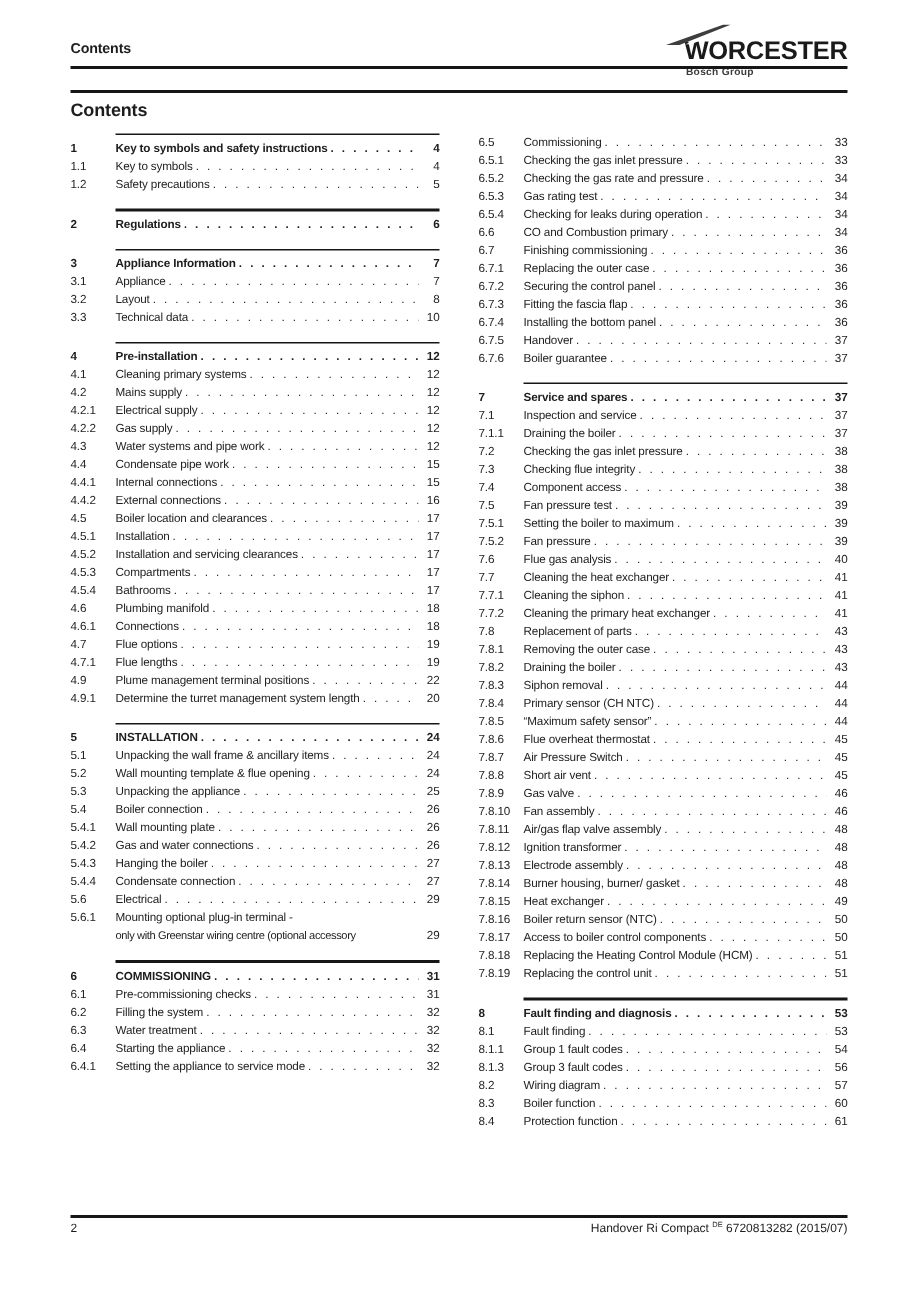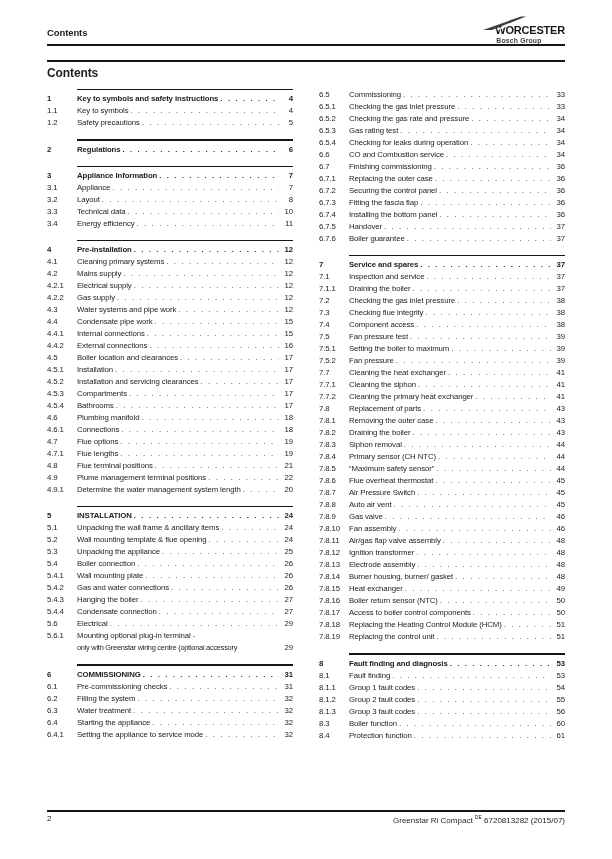--- a/index.html
+++ b/index.html
@@ -9,21 +9,21 @@
     overflow:hidden;
   }
   .running-header { position:absolute; left:47px; top:27px; font-size:9.5px; font-weight:bold; letter-spacing:-0.1px; }
   .hrule { position:absolute; left:47px; width:518px; background:#161616; }
   .hr1 { top:44px; height:1.6px; }
   .hr2 { top:60px; height:2px; }
   .footer-rule { top:810px; height:1.6px; }
 
   
   .logo { position:absolute; right:47px; top:24px; }
-  .logo-brand { font-size:11px; font-weight:bold; letter-spacing:-0.2px; color:#1a1a1a; position:relative; }
+  .logo-brand { font-size:17px; font-weight:bold; letter-spacing:-0.2px; color:#1a1a1a; position:relative; }
   .logo-sub { font-size:6.8px; font-weight:bold; color:#3c3c3c; margin-top:0.5px; margin-left:1px; letter-spacing:0.2px; }
   .logo-swoosh { position:absolute; left:-12px; top:-9px; }
 
   .page-title { position:absolute; left:47px; top:66px; font-size:12px; font-weight:bold; letter-spacing:-0.1px; }
 
   .columns { position:absolute; left:47px; top:89px; width:518px; display:flex; gap:26px; }
   .col { flex:1 1 0; min-width:0; }
 
   .section { margin-top:10px; }
   .col .section:first-child { margin-top:0; }
@@ -118,26 +118,20 @@
           <span class="label">Layout</span>
           <span class="dots"></span>
           <span class="page">8</span>
         </div>
         <div class="row">
           <span class="num">3.3</span>
           <span class="label">Technical data</span>
           <span class="dots"></span>
           <span class="page">10</span>
         </div>
-        <div class="row">
-          <span class="num">3.4</span>
-          <span class="label">Energy efficiency</span>
-          <span class="dots"></span>
-          <span class="page">11</span>
-        </div>
       </div>
       <div class="section">
         <div class="section-rule"></div>
         <div class="row bold">
           <span class="num">4</span>
           <span class="label">Pre-installation</span>
           <span class="dots"></span>
           <span class="page">12</span>
         </div>
         <div class="row">
@@ -236,34 +230,28 @@
           <span class="dots"></span>
           <span class="page">19</span>
         </div>
         <div class="row">
           <span class="num">4.7.1</span>
           <span class="label">Flue lengths</span>
           <span class="dots"></span>
           <span class="page">19</span>
         </div>
         <div class="row">
-          <span class="num">4.8</span>
-          <span class="label">Flue terminal positions</span>
-          <span class="dots"></span>
-          <span class="page">21</span>
-        </div>
-        <div class="row">
           <span class="num">4.9</span>
           <span class="label">Plume management terminal positions</span>
           <span class="dots"></span>
           <span class="page">22</span>
         </div>
         <div class="row">
           <span class="num">4.9.1</span>
-          <span class="label">Determine the water management system length</span>
+          <span class="label">Determine the turret management system length</span>
           <span class="dots"></span>
           <span class="page">20</span>
         </div>
       </div>
       <div class="section">
         <div class="section-rule"></div>
         <div class="row bold">
           <span class="num">5</span>
           <span class="label">INSTALLATION</span>
           <span class="dots"></span>
@@ -401,21 +389,21 @@
           <span class="page">34</span>
         </div>
         <div class="row">
           <span class="num">6.5.4</span>
           <span class="label">Checking for leaks during operation</span>
           <span class="dots"></span>
           <span class="page">34</span>
         </div>
         <div class="row">
           <span class="num">6.6</span>
-          <span class="label">CO and Combustion service</span>
+          <span class="label">CO and Combustion primary</span>
           <span class="dots"></span>
           <span class="page">34</span>
         </div>
         <div class="row">
           <span class="num">6.7</span>
           <span class="label">Finishing commissioning</span>
           <span class="dots"></span>
           <span class="page">36</span>
         </div>
         <div class="row">
@@ -505,20 +493,26 @@
           <span class="dots"></span>
           <span class="page">39</span>
         </div>
         <div class="row">
           <span class="num">7.5.2</span>
           <span class="label">Fan pressure</span>
           <span class="dots"></span>
           <span class="page">39</span>
         </div>
         <div class="row">
+          <span class="num">7.6</span>
+          <span class="label">Flue gas analysis</span>
+          <span class="dots"></span>
+          <span class="page">40</span>
+        </div>
+        <div class="row">
           <span class="num">7.7</span>
           <span class="label">Cleaning the heat exchanger</span>
           <span class="dots"></span>
           <span class="page">41</span>
         </div>
         <div class="row">
           <span class="num">7.7.1</span>
           <span class="label">Cleaning the siphon</span>
           <span class="dots"></span>
           <span class="page">41</span>
@@ -572,21 +566,21 @@
           <span class="page">45</span>
         </div>
         <div class="row">
           <span class="num">7.8.7</span>
           <span class="label">Air Pressure Switch</span>
           <span class="dots"></span>
           <span class="page">45</span>
         </div>
         <div class="row">
           <span class="num">7.8.8</span>
-          <span class="label">Auto air vent</span>
+          <span class="label">Short air vent</span>
           <span class="dots"></span>
           <span class="page">45</span>
         </div>
         <div class="row">
           <span class="num">7.8.9</span>
           <span class="label">Gas valve</span>
           <span class="dots"></span>
           <span class="page">46</span>
         </div>
         <div class="row">
@@ -664,46 +658,46 @@
           <span class="dots"></span>
           <span class="page">53</span>
         </div>
         <div class="row">
           <span class="num">8.1.1</span>
           <span class="label">Group 1 fault codes</span>
           <span class="dots"></span>
           <span class="page">54</span>
         </div>
         <div class="row">
-          <span class="num">8.1.2</span>
-          <span class="label">Group 2 fault codes</span>
-          <span class="dots"></span>
-          <span class="page">55</span>
-        </div>
-        <div class="row">
           <span class="num">8.1.3</span>
           <span class="label">Group 3 fault codes</span>
           <span class="dots"></span>
           <span class="page">56</span>
+        </div>
+        <div class="row">
+          <span class="num">8.2</span>
+          <span class="label">Wiring diagram</span>
+          <span class="dots"></span>
+          <span class="page">57</span>
         </div>
         <div class="row">
           <span class="num">8.3</span>
           <span class="label">Boiler function</span>
           <span class="dots"></span>
           <span class="page">60</span>
         </div>
         <div class="row">
           <span class="num">8.4</span>
           <span class="label">Protection function</span>
           <span class="dots"></span>
           <span class="page">61</span>
         </div>
       </div>
     </div>
 </div>
 
 <div class="hrule footer-rule"></div>
 <div class="footer-left">2</div>
 <div class="footer-right">
-  <span>Greenstar Ri Compact</span>
+  <span>Handover Ri Compact</span>
   <sup>DE</sup>
   <span>6720813282 (2015/07)</span>
 </div>
 
 </body></html>

